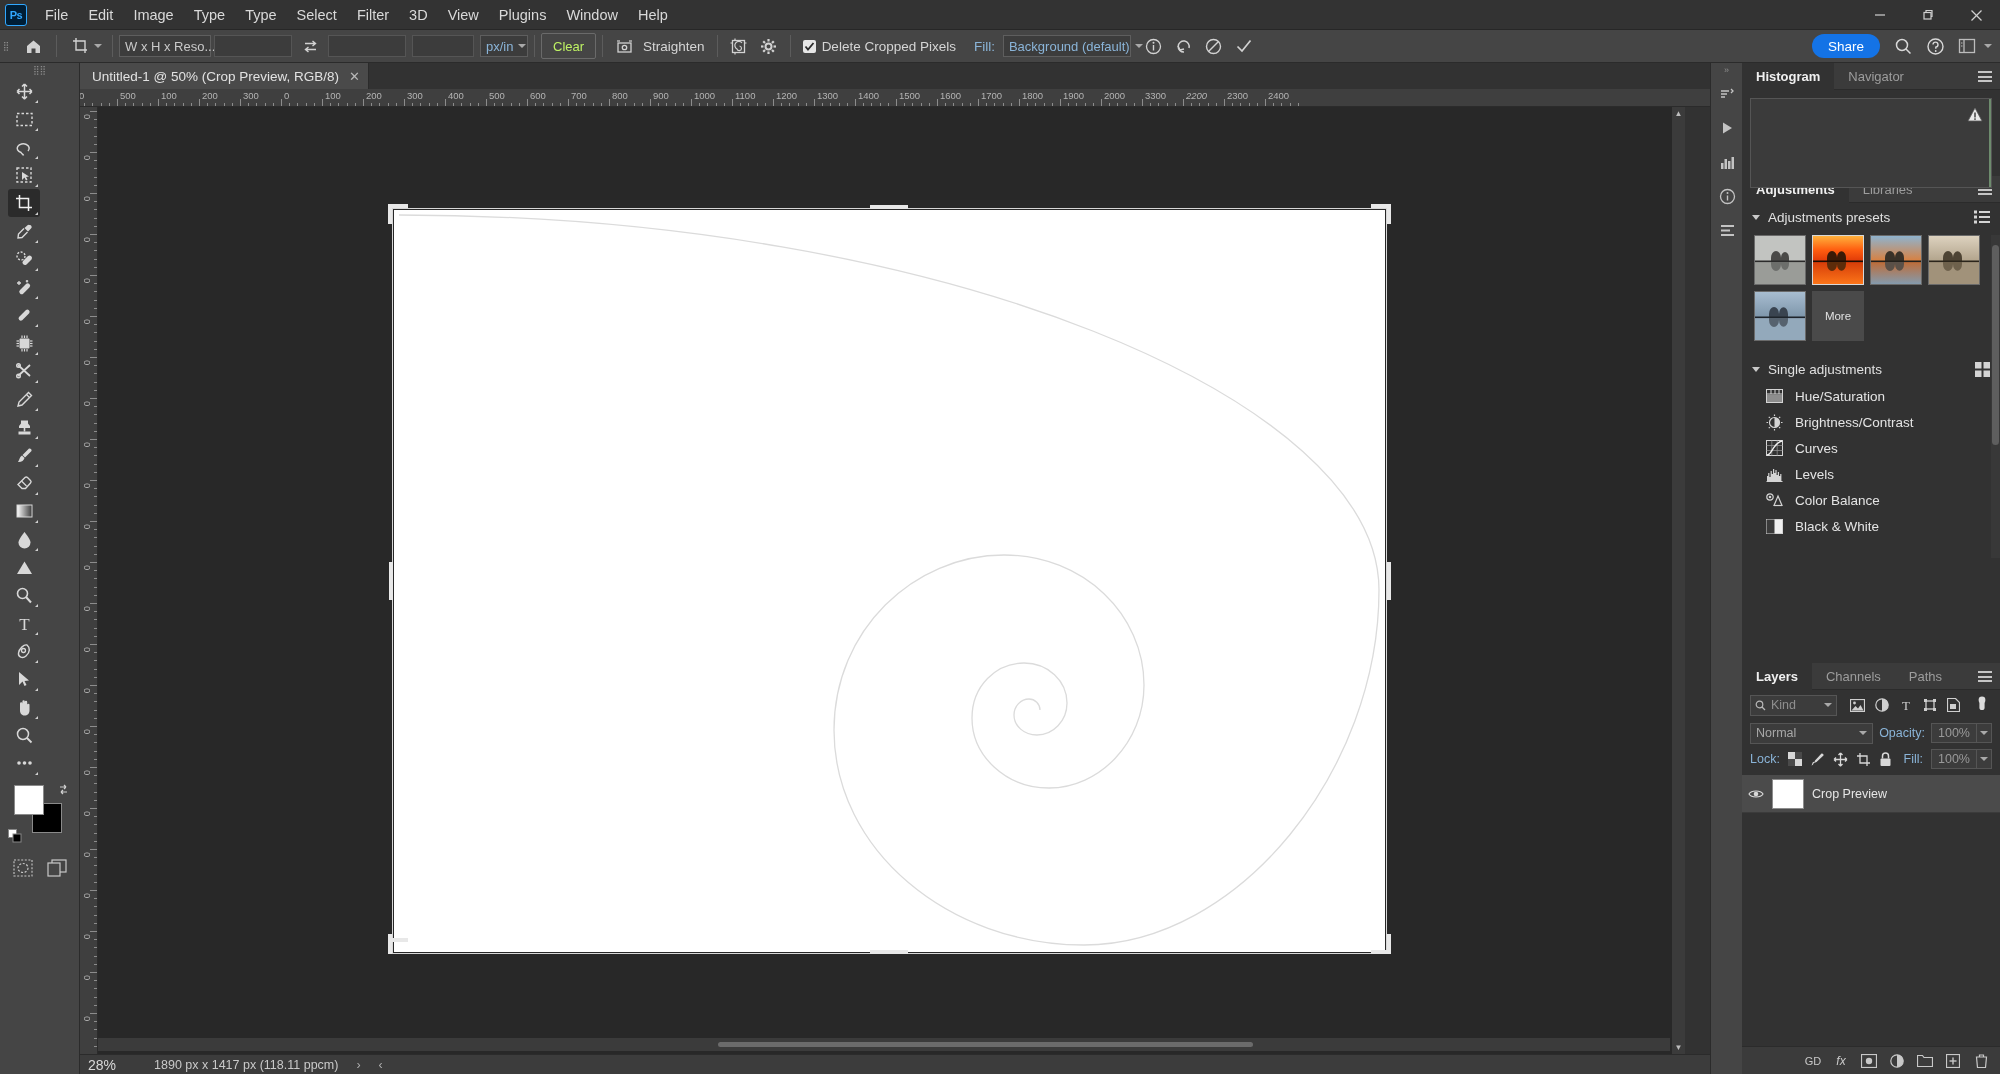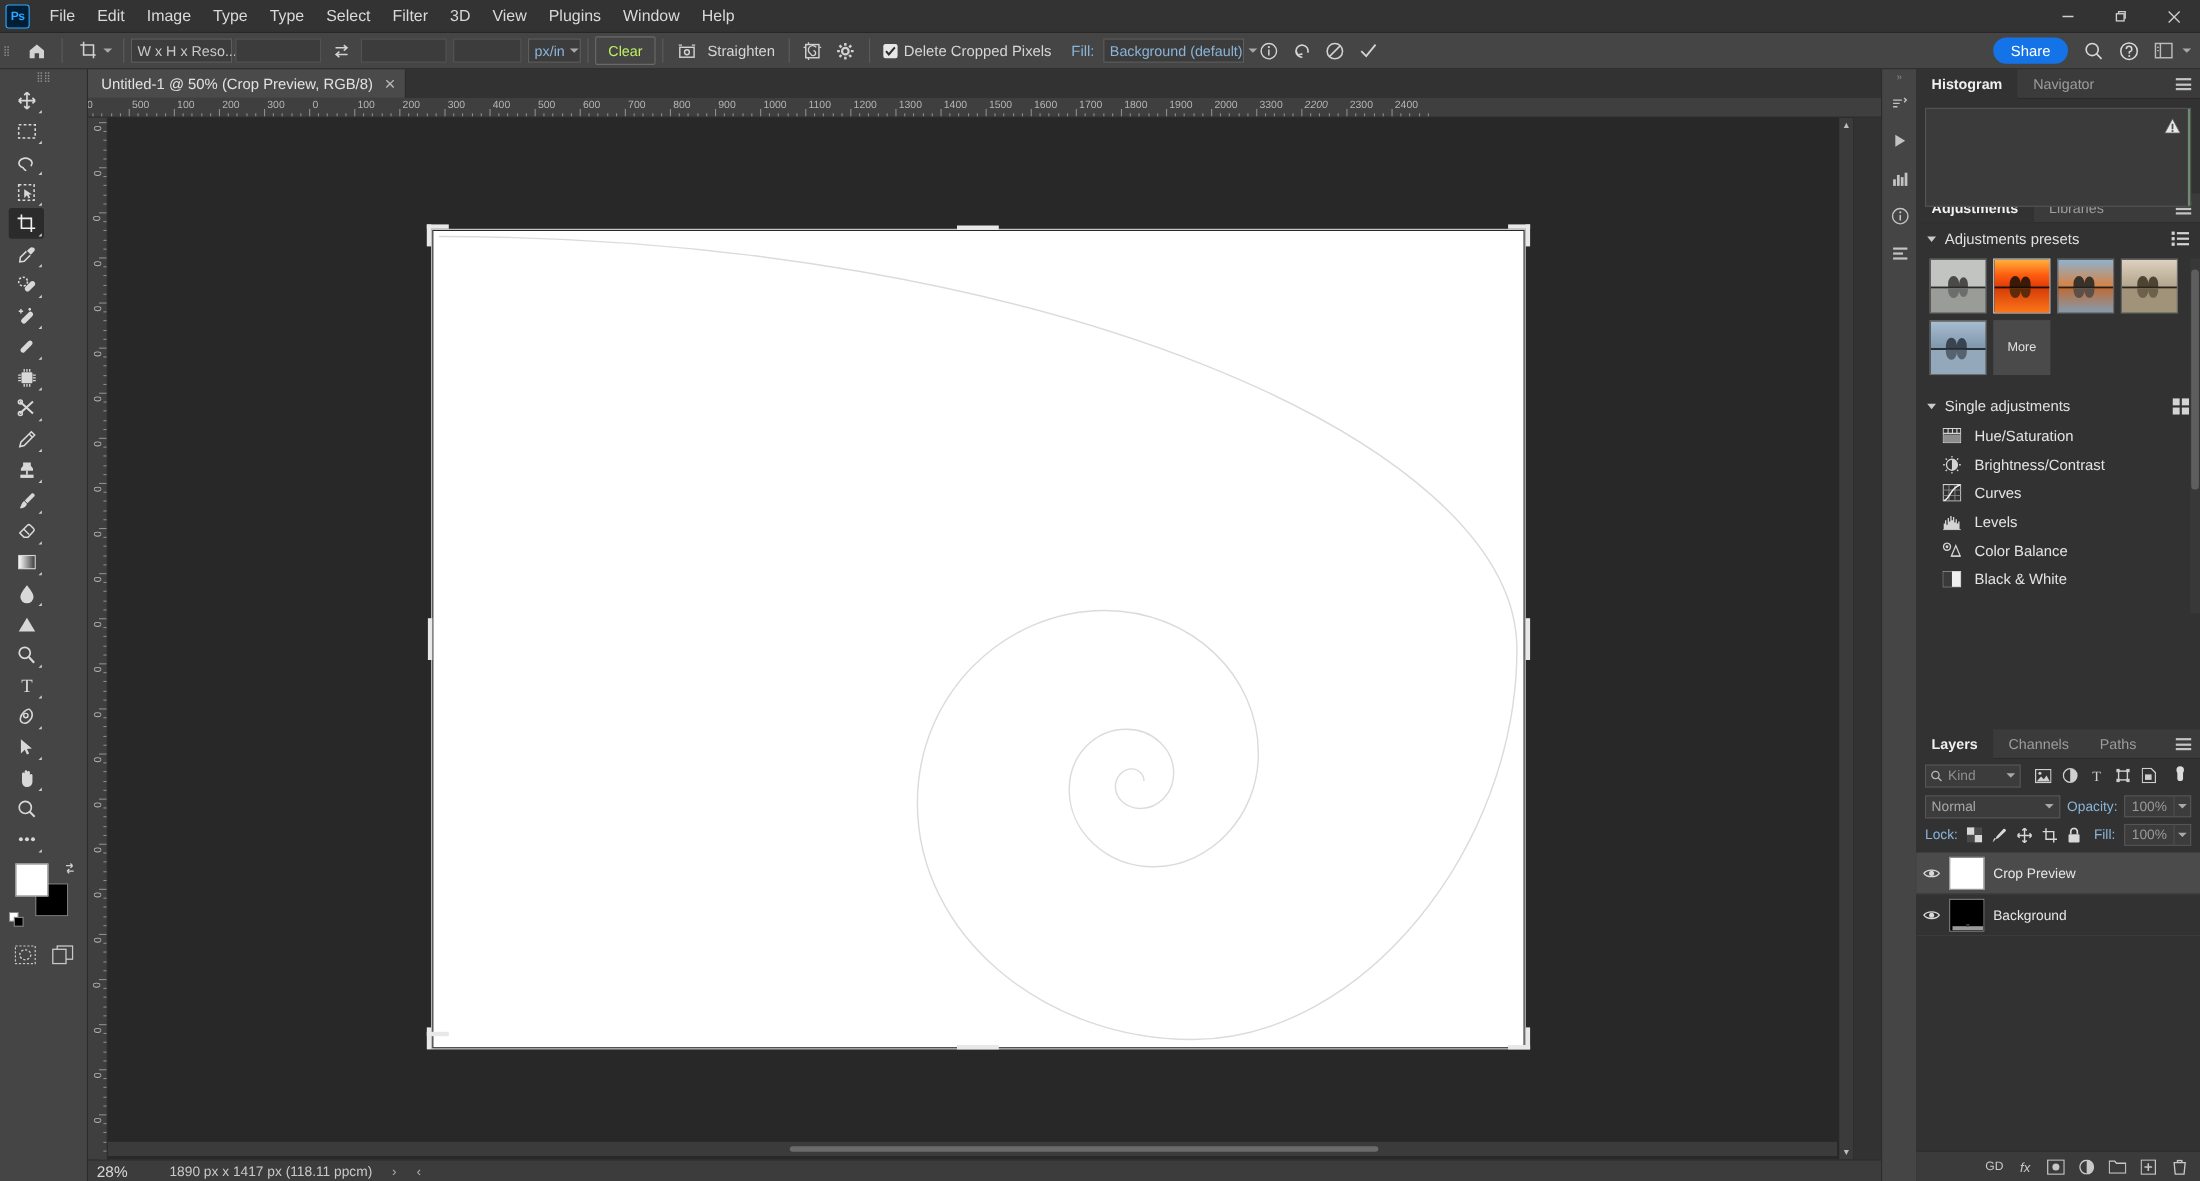--- a/index.html
+++ b/index.html
@@ -1414,36 +1414,20 @@
         <div class="layer-row sel">
           <span>
             <svg width="16" height="12" viewBox="0 0 16 12">
                 <path d="M1,6 C3.5,2 12.5,2 15,6 C12.5,10 3.5,10 1,6Z" fill="none" stroke="#d8d8d8" stroke-width="1.2"></path>
                 <circle cx="8" cy="6" r="2.3" fill="#d8d8d8"></circle>
               </svg>
           </span>
           <span class="layer-thumb" style="background:#ffffff"></span>
           <span class="layer-name">Crop Preview</span>
         </div>
-        <div class="layer-row">
-          <span>
-            <svg width="16" height="12" viewBox="0 0 16 12">
-                <path d="M1,6 C3.5,2 12.5,2 15,6 C12.5,10 3.5,10 1,6Z" fill="none" stroke="#d8d8d8" stroke-width="1.2"></path>
-                <circle cx="8" cy="6" r="2.3" fill="#d8d8d8"></circle>
-              </svg>
-          </span>
-          <span class="layer-thumb" style="background:#000000">
-            <svg width="32" height="30" viewBox="0 0 32 30">
-                <rect width="32" height="30" fill="#000"></rect>
-                <rect x="2" y="24" width="28" height="4" fill="#9a9a9a"></rect>
-                <path d="M14,22 L18,22 L16,25Z" fill="#3a3a3a"></path>
-              </svg>
-          </span>
-          <span class="layer-name">Background</span>
-        </div>
       </div>
 
       <div class="layers-footer">
         <span class="lf-icon" style="font-size:11px">GD</span>
         <span class="lf-icon" style="font-size:12px;font-style:italic">fx</span>
         <span class="lf-icon">
           <svg width="16" height="14" viewBox="0 0 16 14">
               <rect x="0.5" y="0.5" width="15" height="13" fill="none" stroke="#c8c8c8" stroke-width="1.2"></rect>
               <circle cx="8" cy="7" r="3.2" fill="#c8c8c8"></circle>
             </svg>

